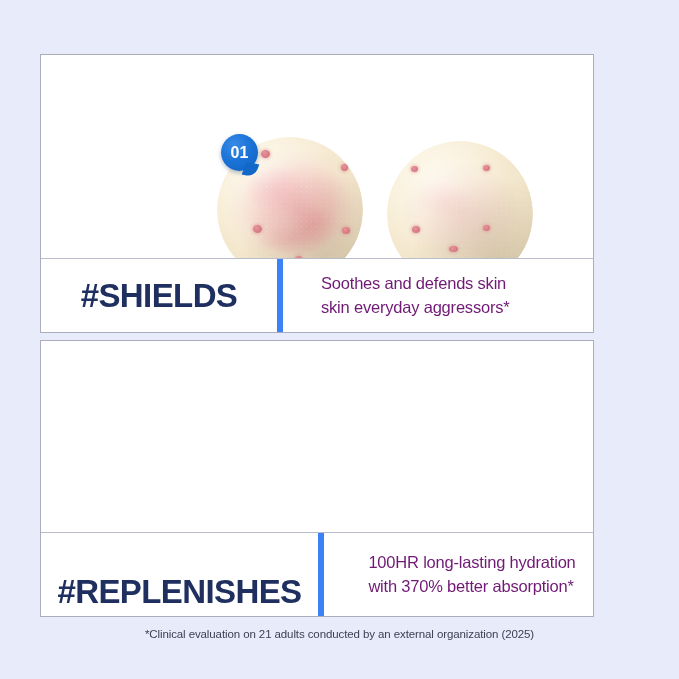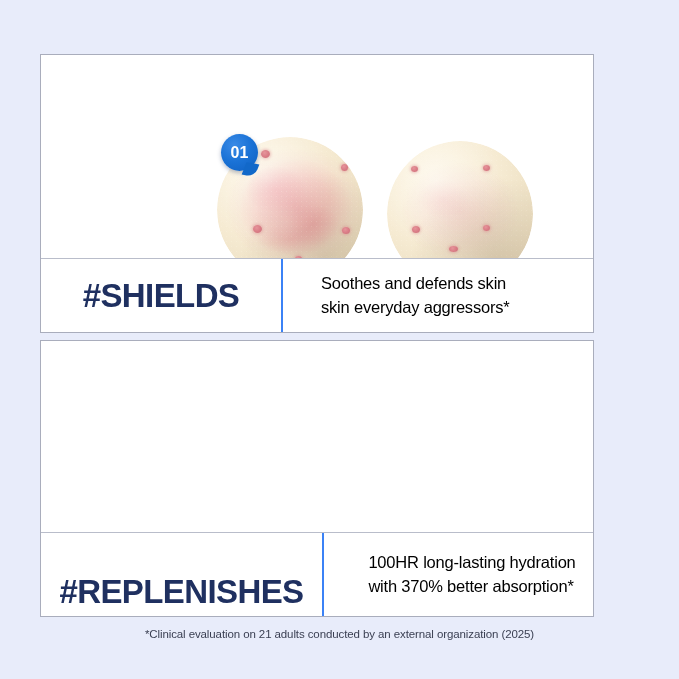--- a/index.html
+++ b/index.html
@@ -37,21 +37,21 @@
     border-top:1px solid #b9bdca;
     display:flex;
     align-items:stretch;
     box-sizing:border-box;
   }
   #card-two .caption-row{height:84px;}
 
   .hashtag-cell{
     width:242px;
     display:flex;align-items:center;justify-content:center;
-    border-right:2px solid #3b82f6;
+    border-right:6px solid #3b82f6;
     box-sizing:border-box;
   }
   #card-two .hashtag-cell{width:283px;}
 
   .hashtag{
     color:#1f3060;
     font-weight:bold;
     font-size:33px;
     letter-spacing:-0.6px;
     line-height:1;
@@ -60,21 +60,21 @@
   #card-two .hashtag{font-size:33px;margin-top:33px;}
 
   .desc-cell{
     flex:1;
     display:flex;align-items:center;
     padding-left:38px;
     box-sizing:border-box;
   }
   #card-two .desc-cell{padding-left:27px;justify-content:center;}
   .desc{
-    color:#000000;
+    color:#701a75;
     font-size:16.5px;
     line-height:1.42;
     letter-spacing:-0.2px;
   }
 
   
   .skin{
     position:absolute;
     border-radius:50%;
     overflow:hidden;

